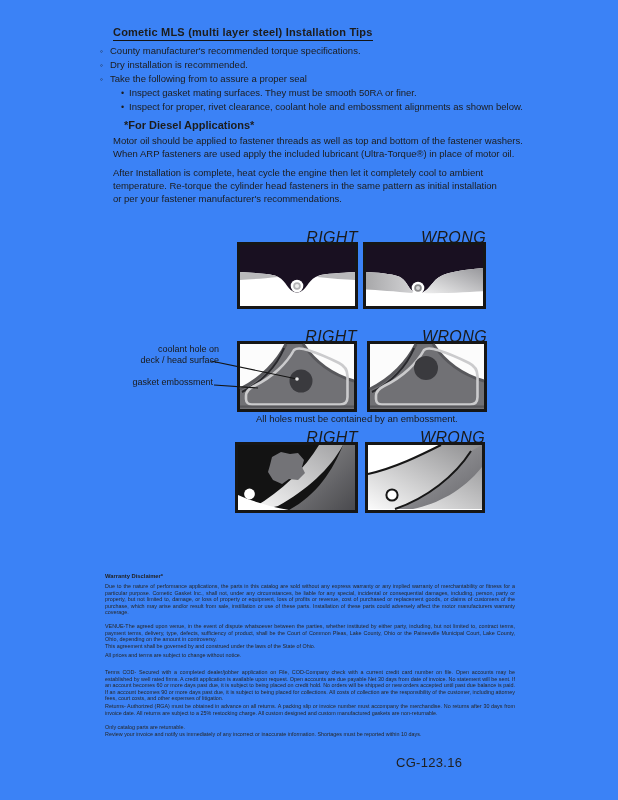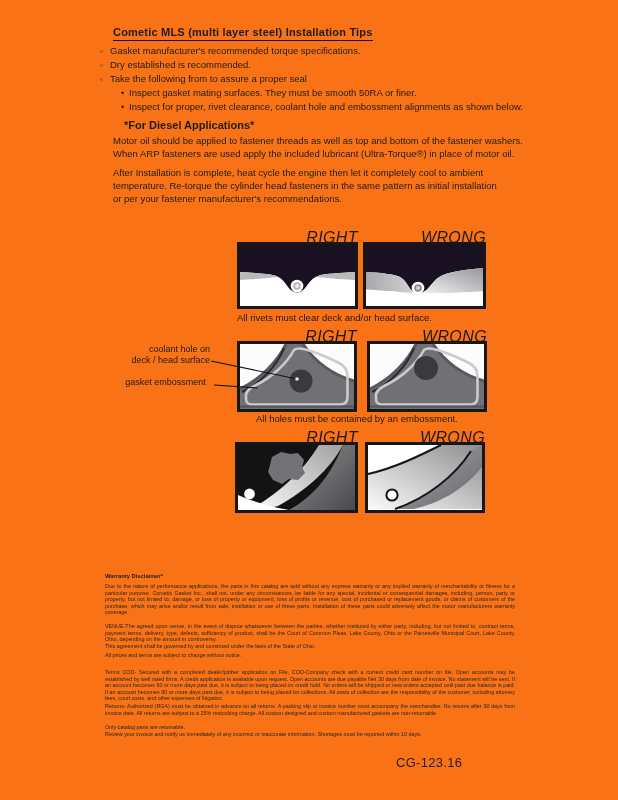--- a/index.html
+++ b/index.html
@@ -1,16 +1,16 @@
 <!DOCTYPE html>
 <html><head>
 <meta charset="utf-8">
 <style>
   html,body{margin:0;padding:0;background:#ffffff;}
-  #page{position:relative;width:618px;height:800px;background:#f97316;
+  #page{position:relative;width:618px;height:800px;background:#3b82f6;
         font-family:"Liberation Sans", sans-serif;color:#1c1c1c;overflow:hidden;}
   .abs{position:absolute;}
   .pre{white-space:pre-line;}
   #title{left:113px;top:26px;font-size:11px;font-weight:bold;letter-spacing:.2px;
          border-bottom:1.6px solid #141414;padding-bottom:2px;}
   .bullet-row{left:100px;font-size:9.5px;line-height:14px;display:flex;}
   .bullet-row .mk{width:10px;font-size:8.5px;}
   .sub-row{left:121px;font-size:9.5px;line-height:14px;display:flex;}
   .sub-row .mk{width:8px;font-size:9px;}
   .h2{left:113px;font-size:11px;font-weight:bold;margin-left:11px;}
@@ -26,25 +26,25 @@
 </style>
 </head>
 <body>
 
 <div id="page">
 
   <div id="title" class="abs">Cometic MLS (multi layer steel) Installation Tips</div>
 
   <div class="abs bullet-row" style="top:44px;">
     <span class="mk">◦</span>
-    <span>Gasket manufacturer's recommended torque specifications.</span>
+    <span>County manufacturer's recommended torque specifications.</span>
   </div>
   <div class="abs bullet-row" style="top:58px;">
     <span class="mk">◦</span>
-    <span>Dry established is recommended.</span>
+    <span>Dry installation is recommended.</span>
   </div>
   <div class="abs bullet-row" style="top:72px;">
     <span class="mk">◦</span>
     <span>Take the following from to assure a proper seal</span>
   </div>
   <div class="abs sub-row" style="top:86px;">
     <span class="mk">•</span>
     <span>Inspect gasket mating surfaces.  They must be smooth 50RA or finer.</span>
   </div>
   <div class="abs sub-row" style="top:100px;">
@@ -87,28 +87,27 @@
       </defs>
       <rect x="1.5" y="1.5" width="120" height="64" fill="#ffffff" stroke="#161616" stroke-width="3"></rect>
       <path d="M3,3 H120 V26 C99,28 86,30 78,34 C69.5,38.2 67,47 60,50.2 C57,51.5 53,51.3 50.5,49.8 C45,46.5 43.5,37.5 36,34.5 C28,31.5 13,30.5 3,30 Z" fill="#191021"></path>
       <path d="M3,30 C13,30.5 28,31.5 36,34.5 C43.5,37.5 45,46.5 50.5,49.8 L49,51 C33,49.5 14,48 3,47.5 Z" fill="url(#d1wL)"></path>
       <path d="M120,26 C99,28 86,30 78,34 C69.5,38.2 67,47 60,50.2 L63,51.2 C82,51.2 104,50.2 120,49.2 Z" fill="url(#d1wR)"></path>
       <circle cx="55" cy="46" r="6.3" fill="#ffffff"></circle>
       <circle cx="55" cy="46" r="3.8" fill="#89898b"></circle>
       <circle cx="55" cy="46" r="2" fill="#d5d5d7"></circle>
     </svg>
   </div>
-  <div class="abs caption" style="left:237px;top:312px;">All rivets must clear deck and/or head surface.</div>
 
   <div class="abs dlabel" style="left:237px;top:328px;width:120px;">RIGHT</div>
   <div class="abs dlabel" style="left:367px;top:328px;width:120px;">WRONG</div>
 
-  <div class="abs sidelabel pre" style="left:118px;top:344px;width:92px;">coolant hole on
+  <div class="abs sidelabel pre" style="left:127px;top:344px;width:92px;">coolant hole on
 deck / head surface</div>
-  <div class="abs sidelabel" style="left:118px;top:377px;width:95px;text-align:center;">gasket embossment</div>
+  <div class="abs sidelabel" style="left:118px;top:377px;width:95px;">gasket embossment</div>
 
   <div class="abs dbox" style="left:237px;top:341px;">
     <svg width="120" height="71" viewBox="0 0 120 71">
       <rect x="1.5" y="1.5" width="117" height="68" fill="#717175" stroke="#161616" stroke-width="3"></rect>
       <path d="M3,3 H49 C41,20 24,38 3,48 Z" fill="#fcfcfc"></path>
       <path d="M66,3 H117 V40 C93,33 76,18 66,3 Z" fill="#fcfcfc"></path>
       <path d="M49,3 C41,20 24,38 3,48" stroke="#58585c" stroke-width="3" fill="none"></path>
       <path d="M66,3 C76,18 93,33 117,40" stroke="#58585c" stroke-width="3" fill="none"></path>
       <path d="M5,51 C24,42 40,25 47,7" stroke="#28282c" stroke-width="2" fill="none"></path>
       <path d="M57,9 C50,22 36,36 17,45 C11,48 9,51 9,55 L9,58 C9,61.5 11.5,63.5 15,63.5 L103,63.5 C108,63.5 110.5,61 110.5,56 L110.5,35 C110.5,29 108,25 102,22 C91,16.5 80,12 72,9.5 C66,7.5 60,6.5 57,9 Z" fill="none" stroke="#cbcbcd" stroke-width="2.6"></path>

